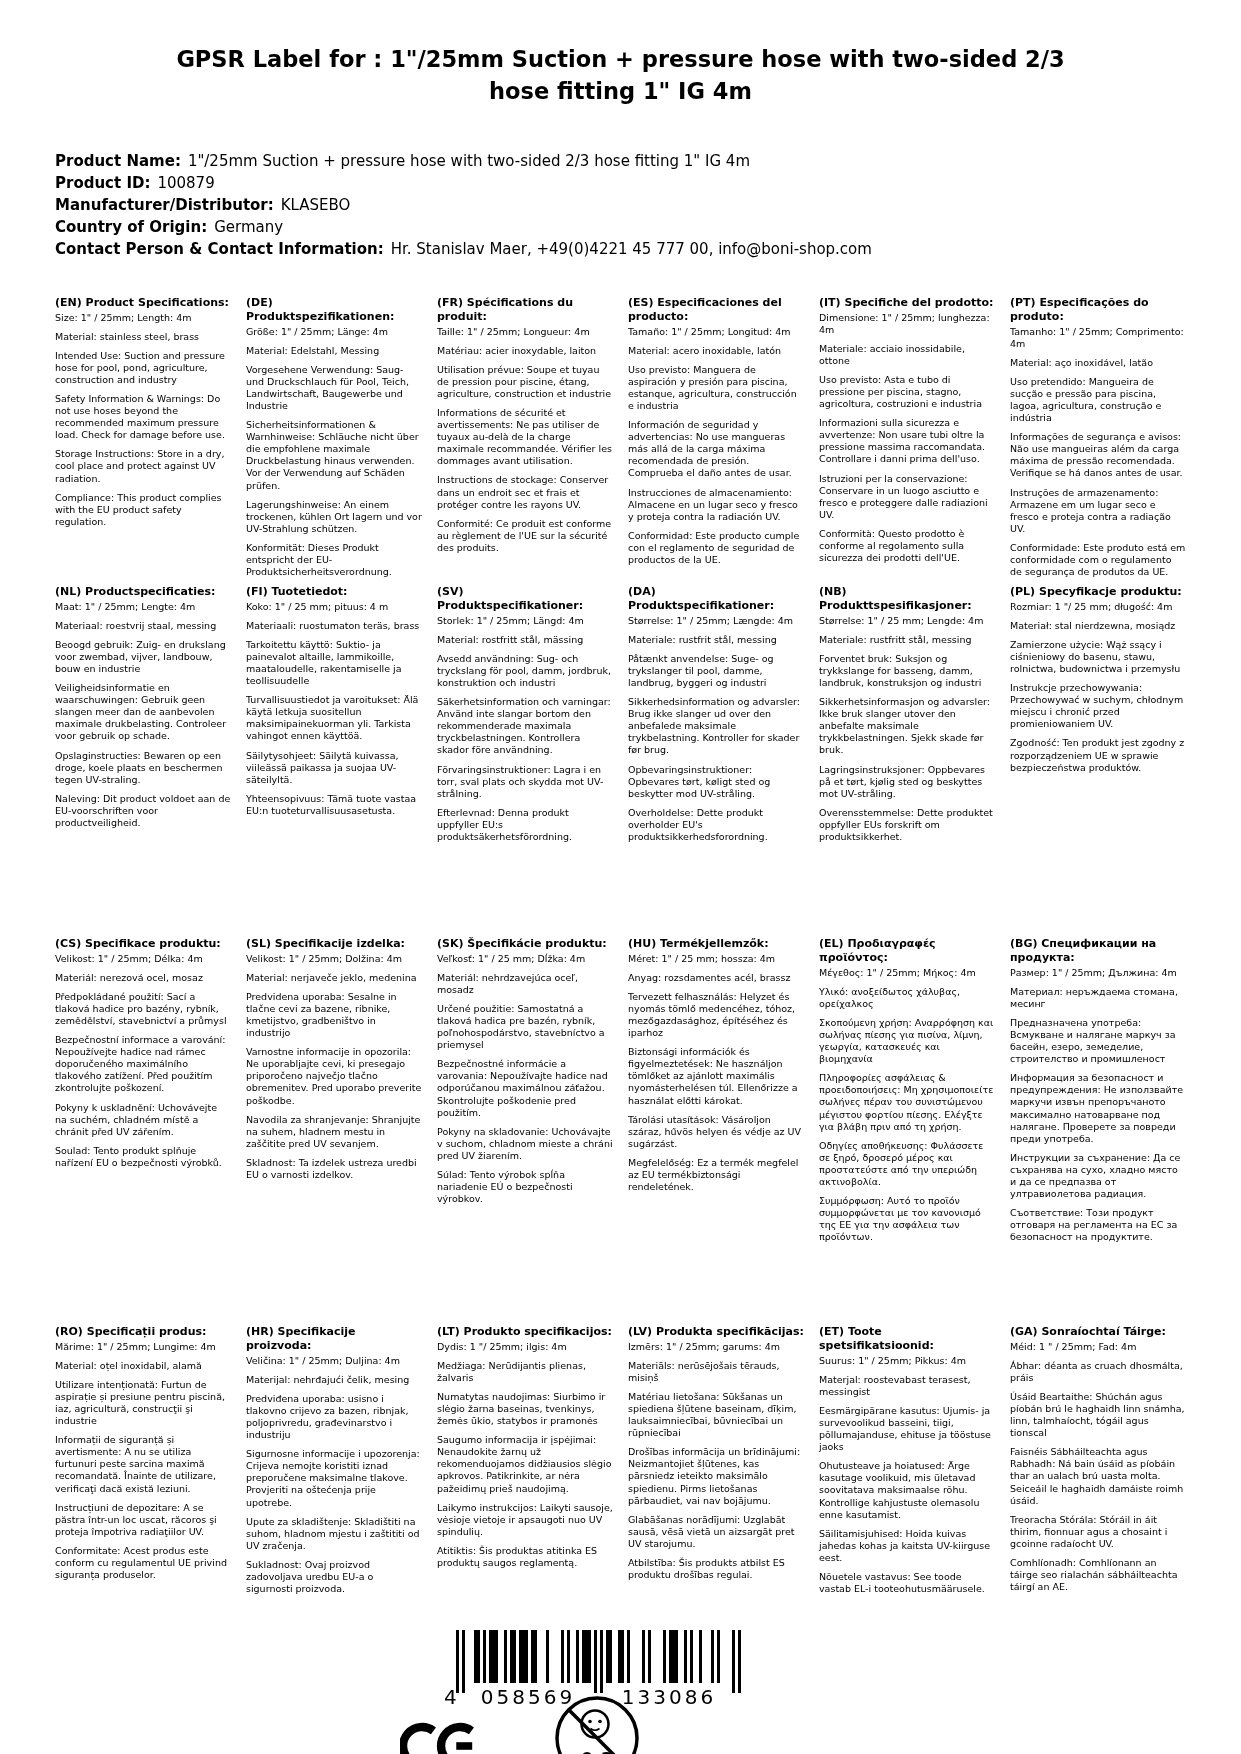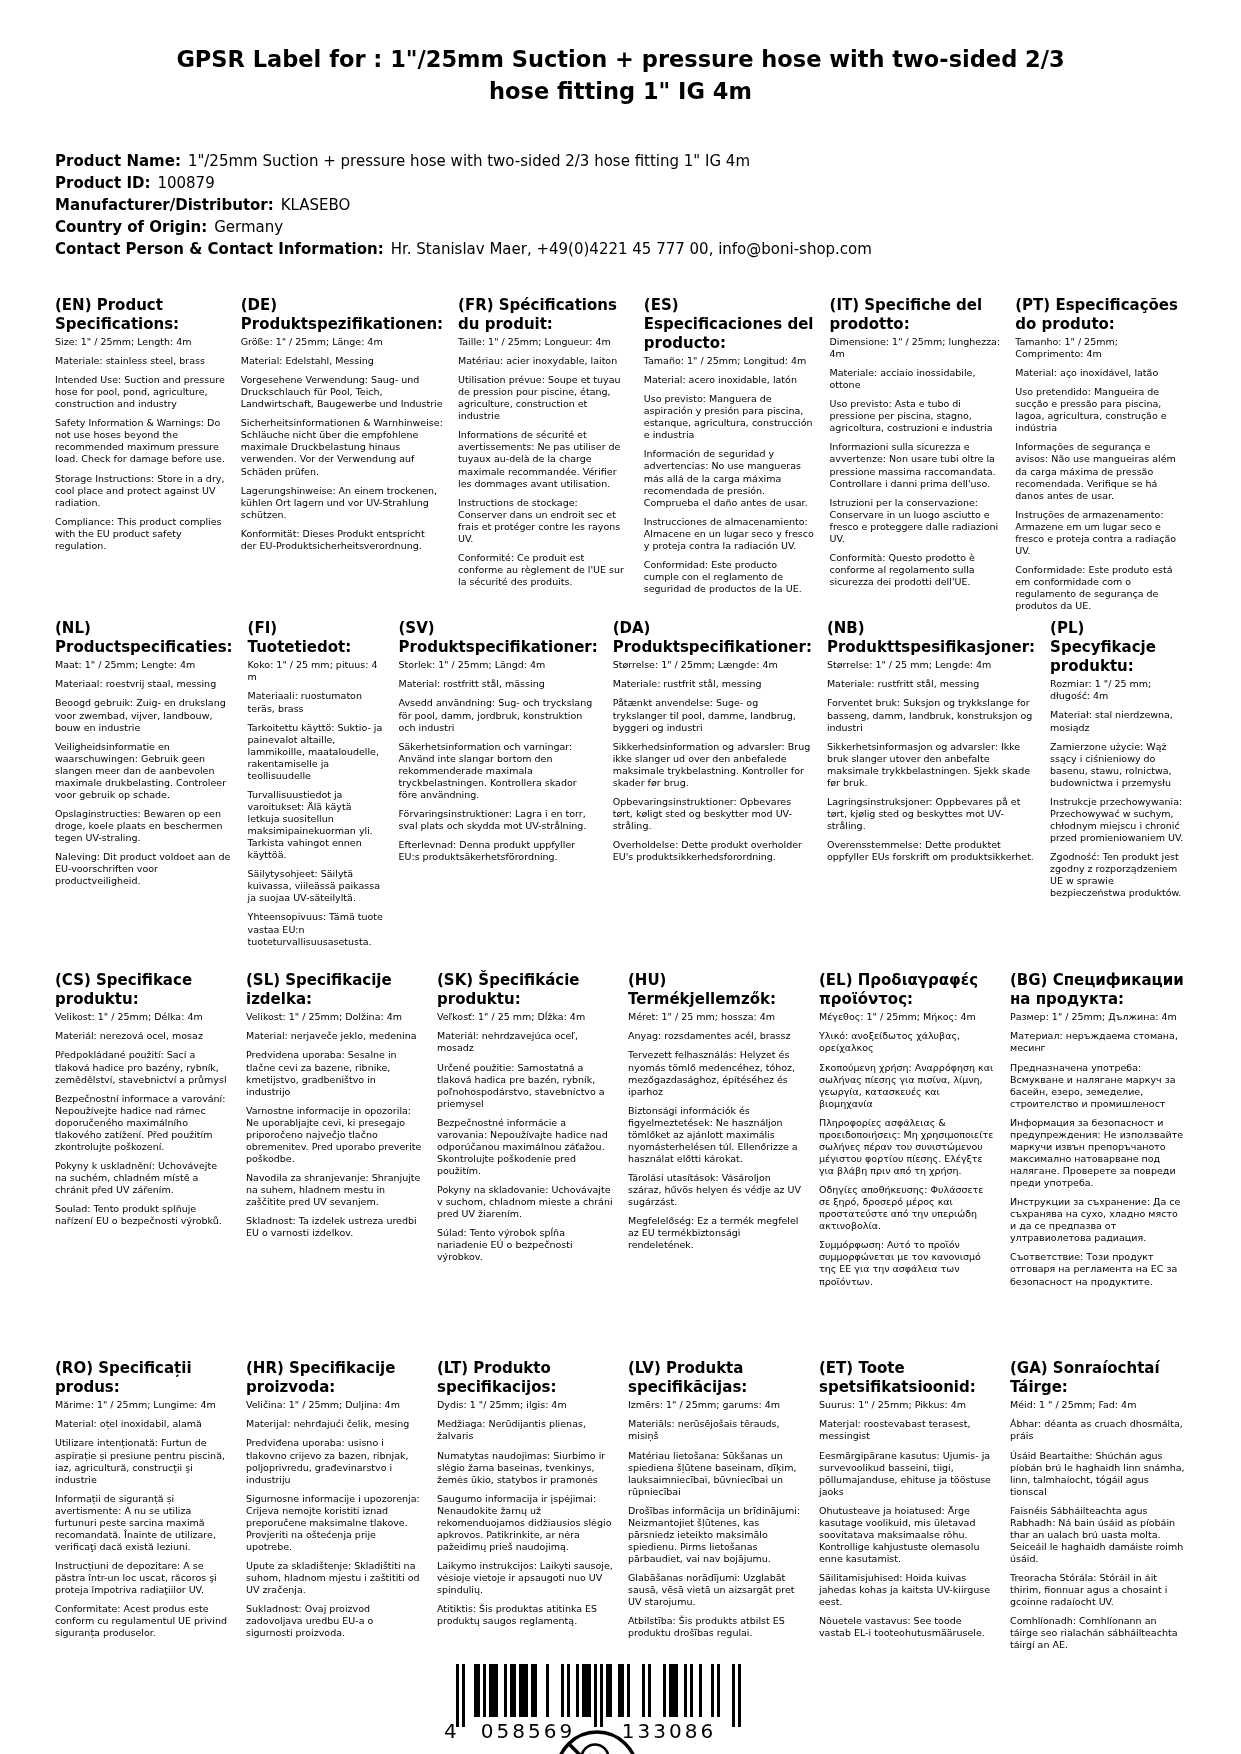--- a/index.html
+++ b/index.html
@@ -11,21 +11,21 @@
   .info{margin-top:42px;font-size:15px;line-height:22px;}
   .info-row{white-space:nowrap;}
   .info-label{font-weight:bold;margin-right:7px;}
   .grid{margin-top:36px;}
   .grid-row{display:grid;grid-template-columns:repeat(6,1fr);column-gap:15px;align-items:start;}
   .grid-row.r0{min-height:280px;}
   .grid-row.r1{min-height:352px;}
   .grid-row.r2{min-height:348px;}
   .grid-row.r3{min-height:305px;margin-top:40px;}
   .lang-block{font-size:9.5px;line-height:1.27;}
-  .lang-block h3{font-size:15px;font-weight:bold;margin:0 0 2px;}
+  .lang-block h3{font-size:11px;font-weight:bold;margin:0 0 2px;}
   .lang-block p{margin:0 0 7px;}
   .footer{position:relative;height:160px;}
   .barcode-wrap{position:absolute;left:385px;top:0;}
   .ce-wrap{position:absolute;left:345px;top:90px;}
   .age-wrap{position:absolute;left:498px;top:64px;}
   svg{display:block;}
 </style>
 </head>
 <body>
 
@@ -49,21 +49,21 @@
       <div class="info-row">
     <span class="info-label">Contact Person &amp; Contact Information:</span><span class="info-value">Hr. Stanislav Maer, +49(0)4221 45 777 00, info@boni-shop.com</span>
   </div>
     </div>
 
   <main class="grid">
       <div class="grid-row r0">
         <section class="lang-block">
     <h3>(EN) Product Specifications:</h3>
   <p>Size: 1" / 25mm; Length: 4m</p>
-          <p>Materiale: stainless steel, brass</p>
+          <p>Material: stainless steel, brass</p>
           <p>Intended Use: Suction and pressure hose for pool, pond, agriculture, construction and industry</p>
           <p>Safety Information &amp; Warnings: Do not use hoses beyond the recommended maximum pressure load. Check for damage before use.</p>
           <p>Storage Instructions: Store in a dry, cool place and protect against UV radiation.</p>
           <p>Compliance: This product complies with the EU product safety regulation.</p>
         </section>
         <section class="lang-block">
     <h3>(DE) Produktspezifikationen:</h3>
   <p>Größe: 1" / 25mm; Länge: 4m</p>
           <p>Material: Edelstahl, Messing</p>
           <p>Vorgesehene Verwendung: Saug- und Druckschlauch für Pool, Teich, Landwirtschaft, Baugewerbe und Industrie</p>

